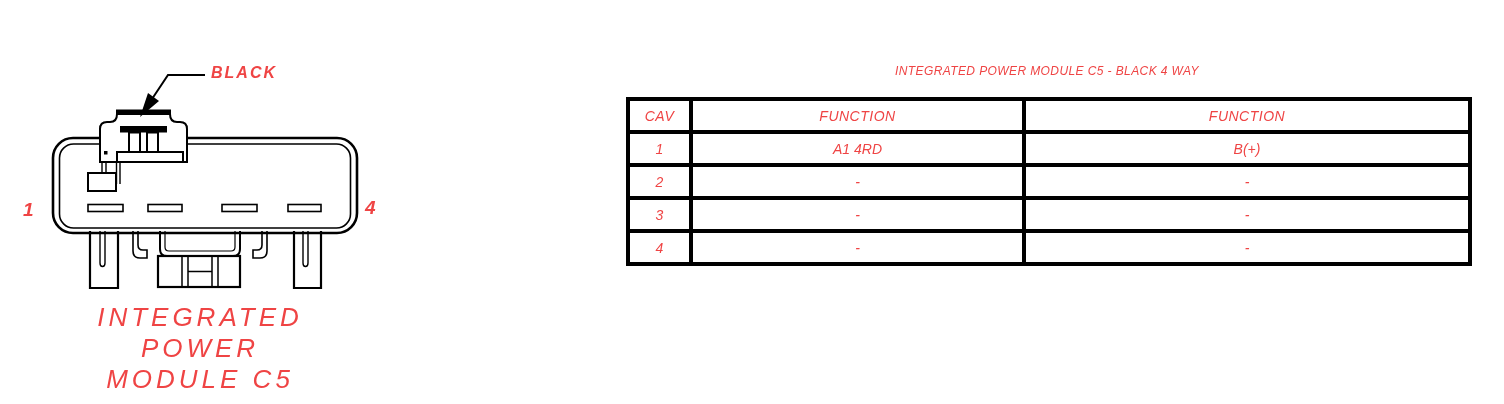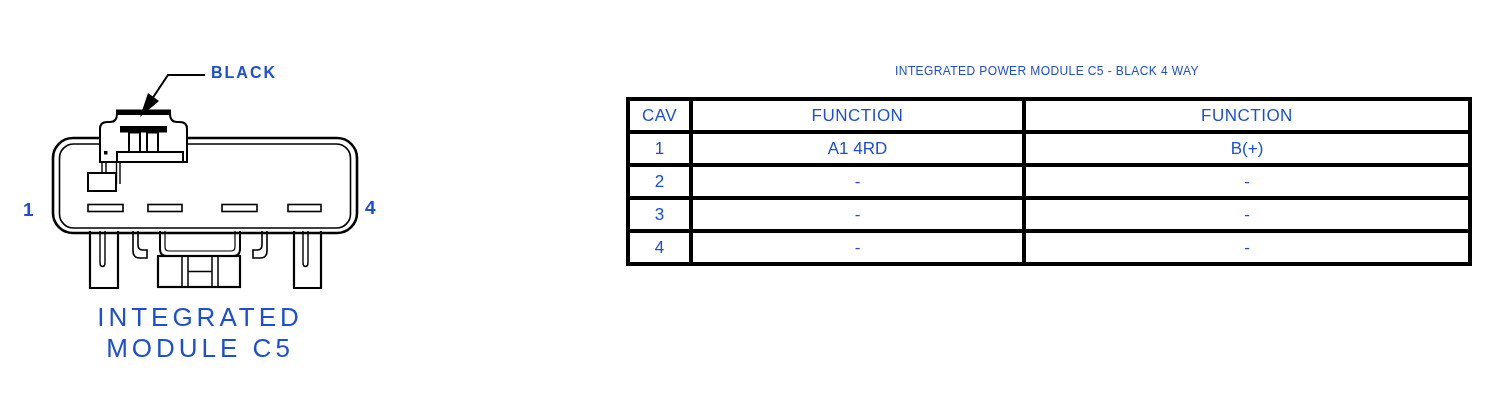--- a/index.html
+++ b/index.html
@@ -1,18 +1,18 @@
 <!DOCTYPE html>
 <html><head>
 <meta charset="utf-8">
 <style>
   html,body{margin:0;padding:0;background:#fff;}
   .canvas{
     position:relative;width:1504px;height:404px;background:#ffffff;
-    font-family:"Liberation Sans",sans-serif;color:#1d4ed8;overflow:hidden;
+    font-family:"Liberation Sans",sans-serif;color:#ef4444;overflow:hidden;font-style:italic;
   }
   .abs{position:absolute;}
   
   #connector-svg{position:absolute;left:0;top:0;}
   .black-label{
     left:211px;top:64px;font-size:16px;font-weight:bold;letter-spacing:2px;
   }
   .pin-num{font-size:19px;font-weight:bold;}
   .pin1{left:23px;top:199px;}
   .pin4{left:365px;top:197px;}
@@ -21,21 +21,21 @@
     font-size:26px;line-height:31px;letter-spacing:4px;white-space:nowrap;
   }
   
   .table-title{
     left:626px;top:64px;width:842px;text-align:center;
     font-size:12px;letter-spacing:0.4px;white-space:nowrap;
   }
   table.pinout{
     position:absolute;left:626px;top:97px;width:842px;
     border-collapse:collapse;table-layout:fixed;
-    font-size:17px;background:#fff;
+    font-size:14px;background:#fff;
   }
   table.pinout th,table.pinout td{
     border:4px solid #000;height:29px;padding:0;overflow:hidden;
     font-weight:normal;white-space:nowrap;
   }
   .col-cav{width:63px;}
   .col-circuit{width:333px;}
   .col-function{width:446px;}
   th.hdr{text-align:center;letter-spacing:0.5px;}
   td.center{text-align:center;}
@@ -84,20 +84,21 @@
 
     <path d="M205,75 H168 L144,111" stroke-width="2"></path>
     <polygon points="140,117 159,101 148,93" fill="#000" stroke="none"></polygon>
   </svg>
 
   <div class="abs black-label">BLACK</div>
   <div class="abs pin-num pin1">1</div>
   <div class="abs pin-num pin4">4</div>
   <div class="abs caption">
     <div>INTEGRATED</div>
+    <div>POWER</div>
     <div>MODULE C5</div>
   </div>
 
   <div class="abs table-title">INTEGRATED POWER MODULE C5 - BLACK 4 WAY</div>
 
   <table class="pinout">
     <colgroup>
       <col class="col-cav">
         <col class="col-circuit">
         <col class="col-function">

